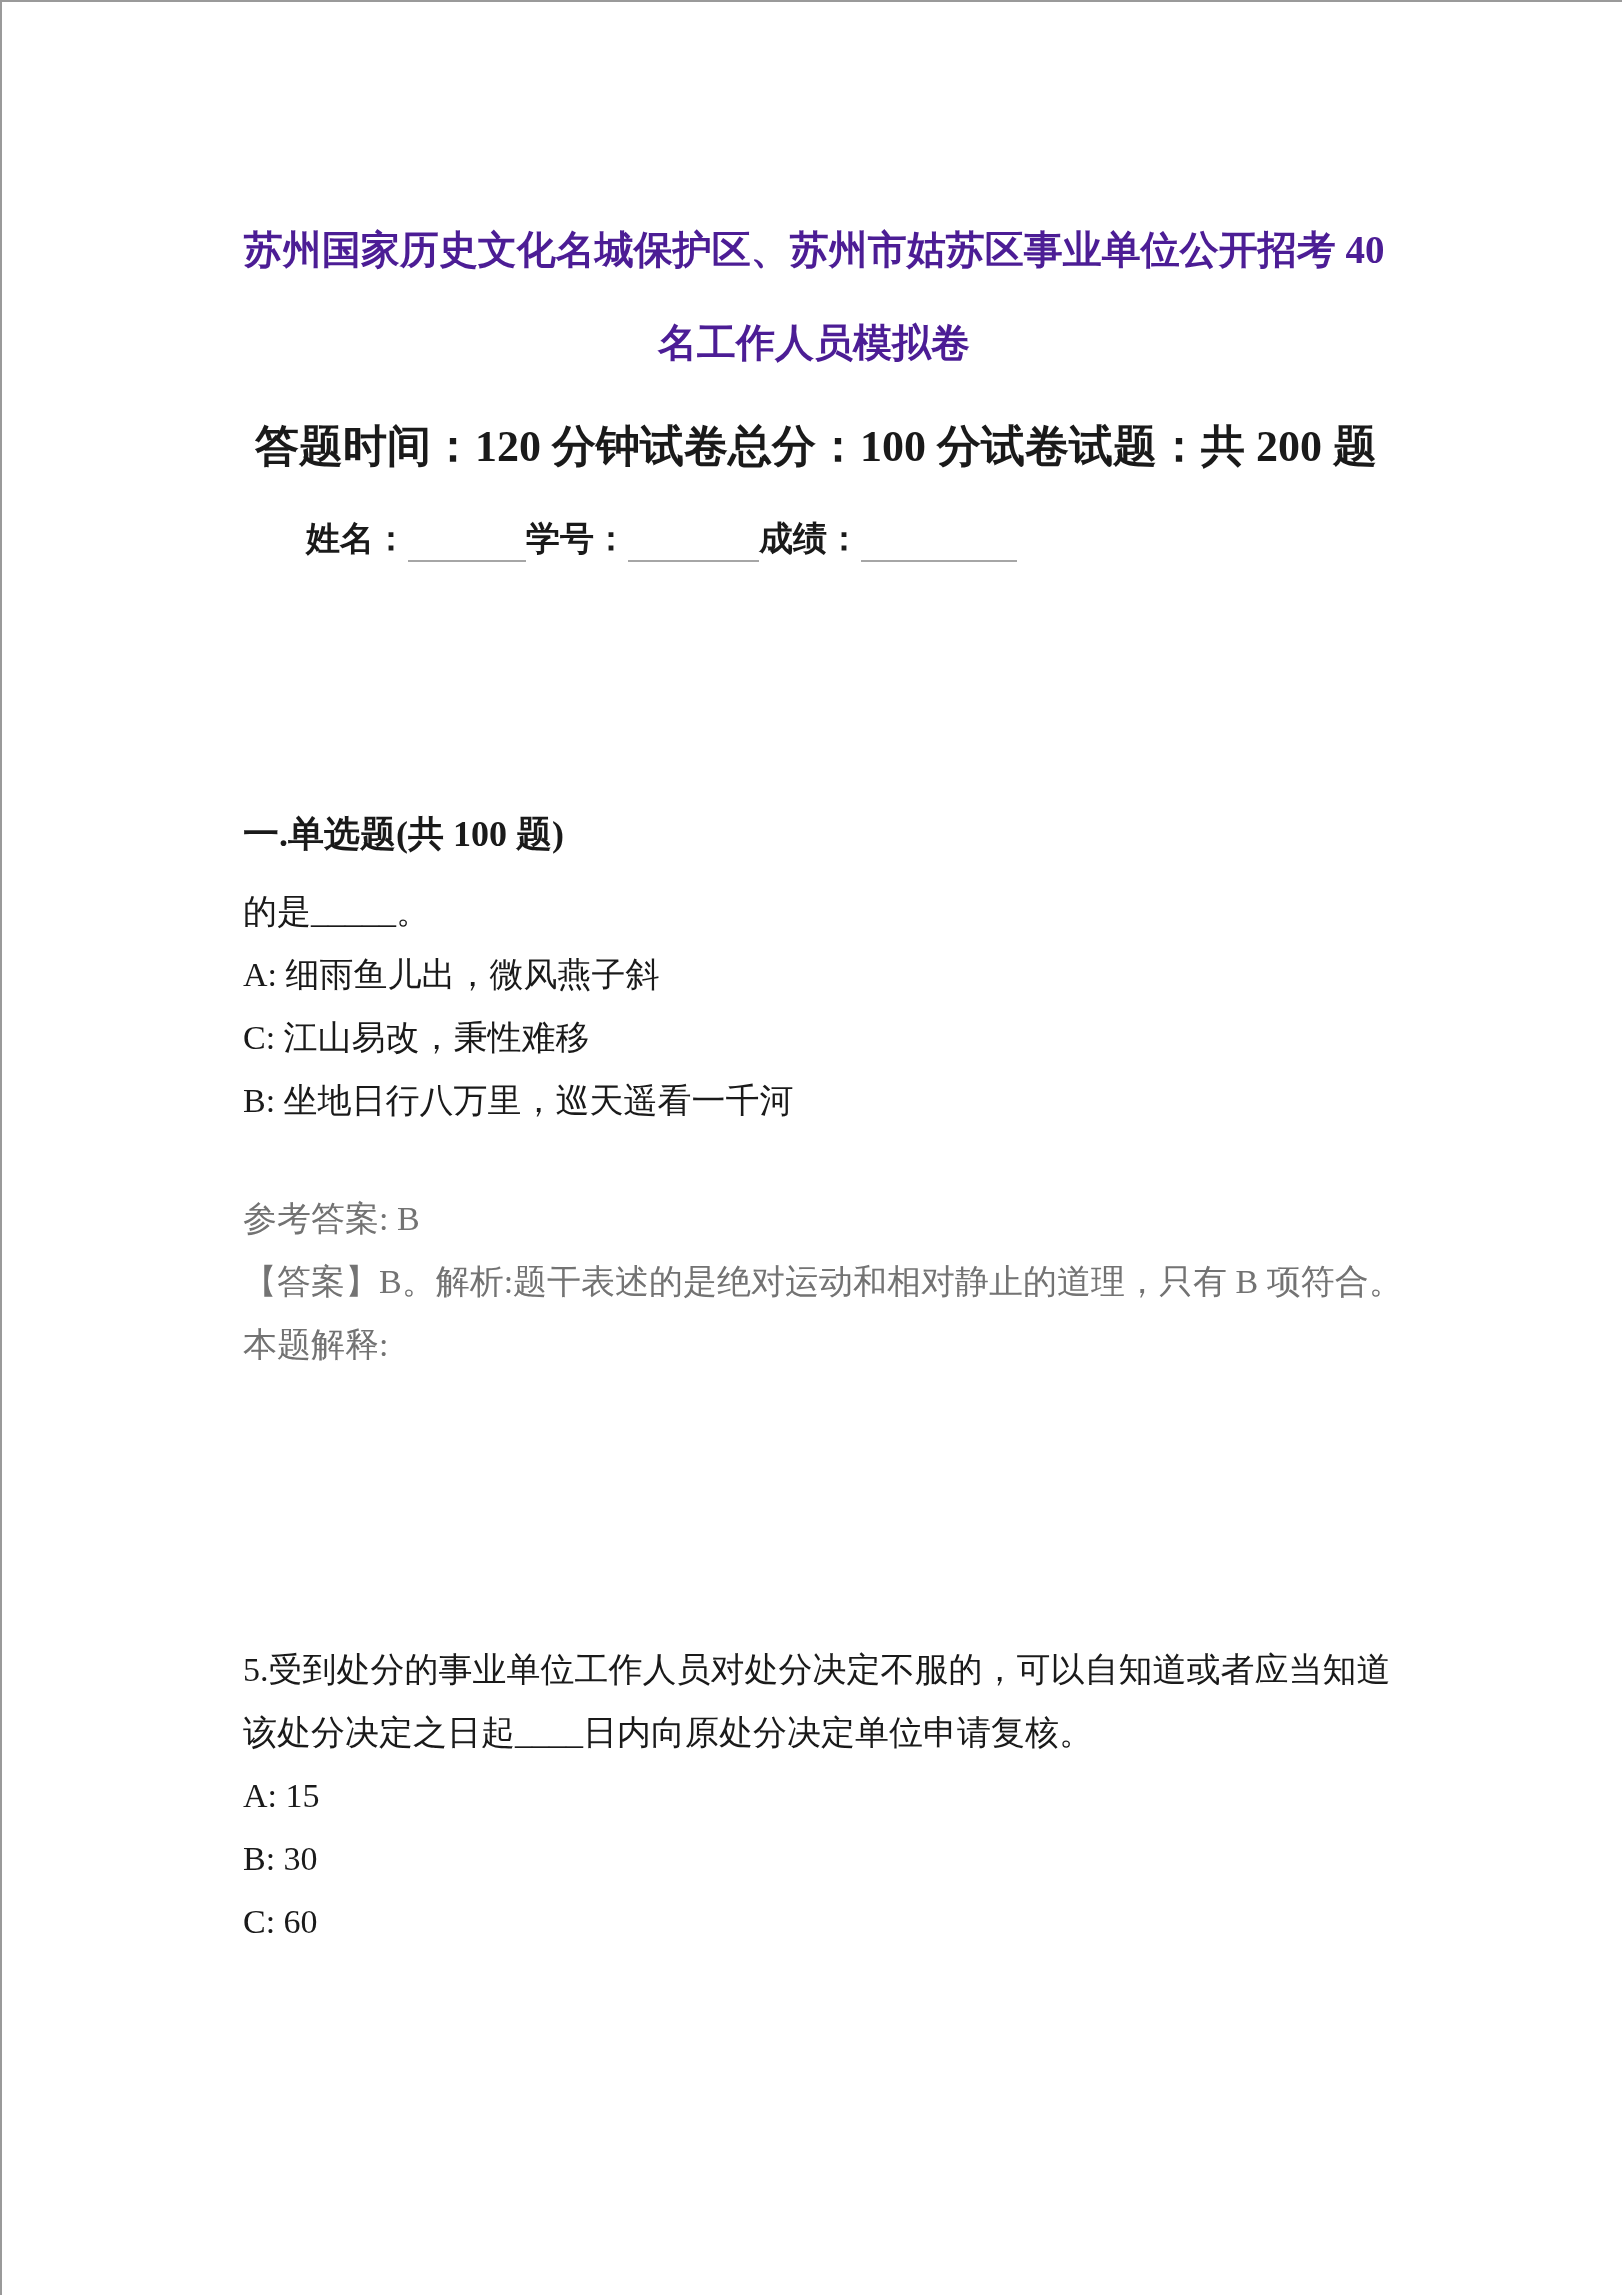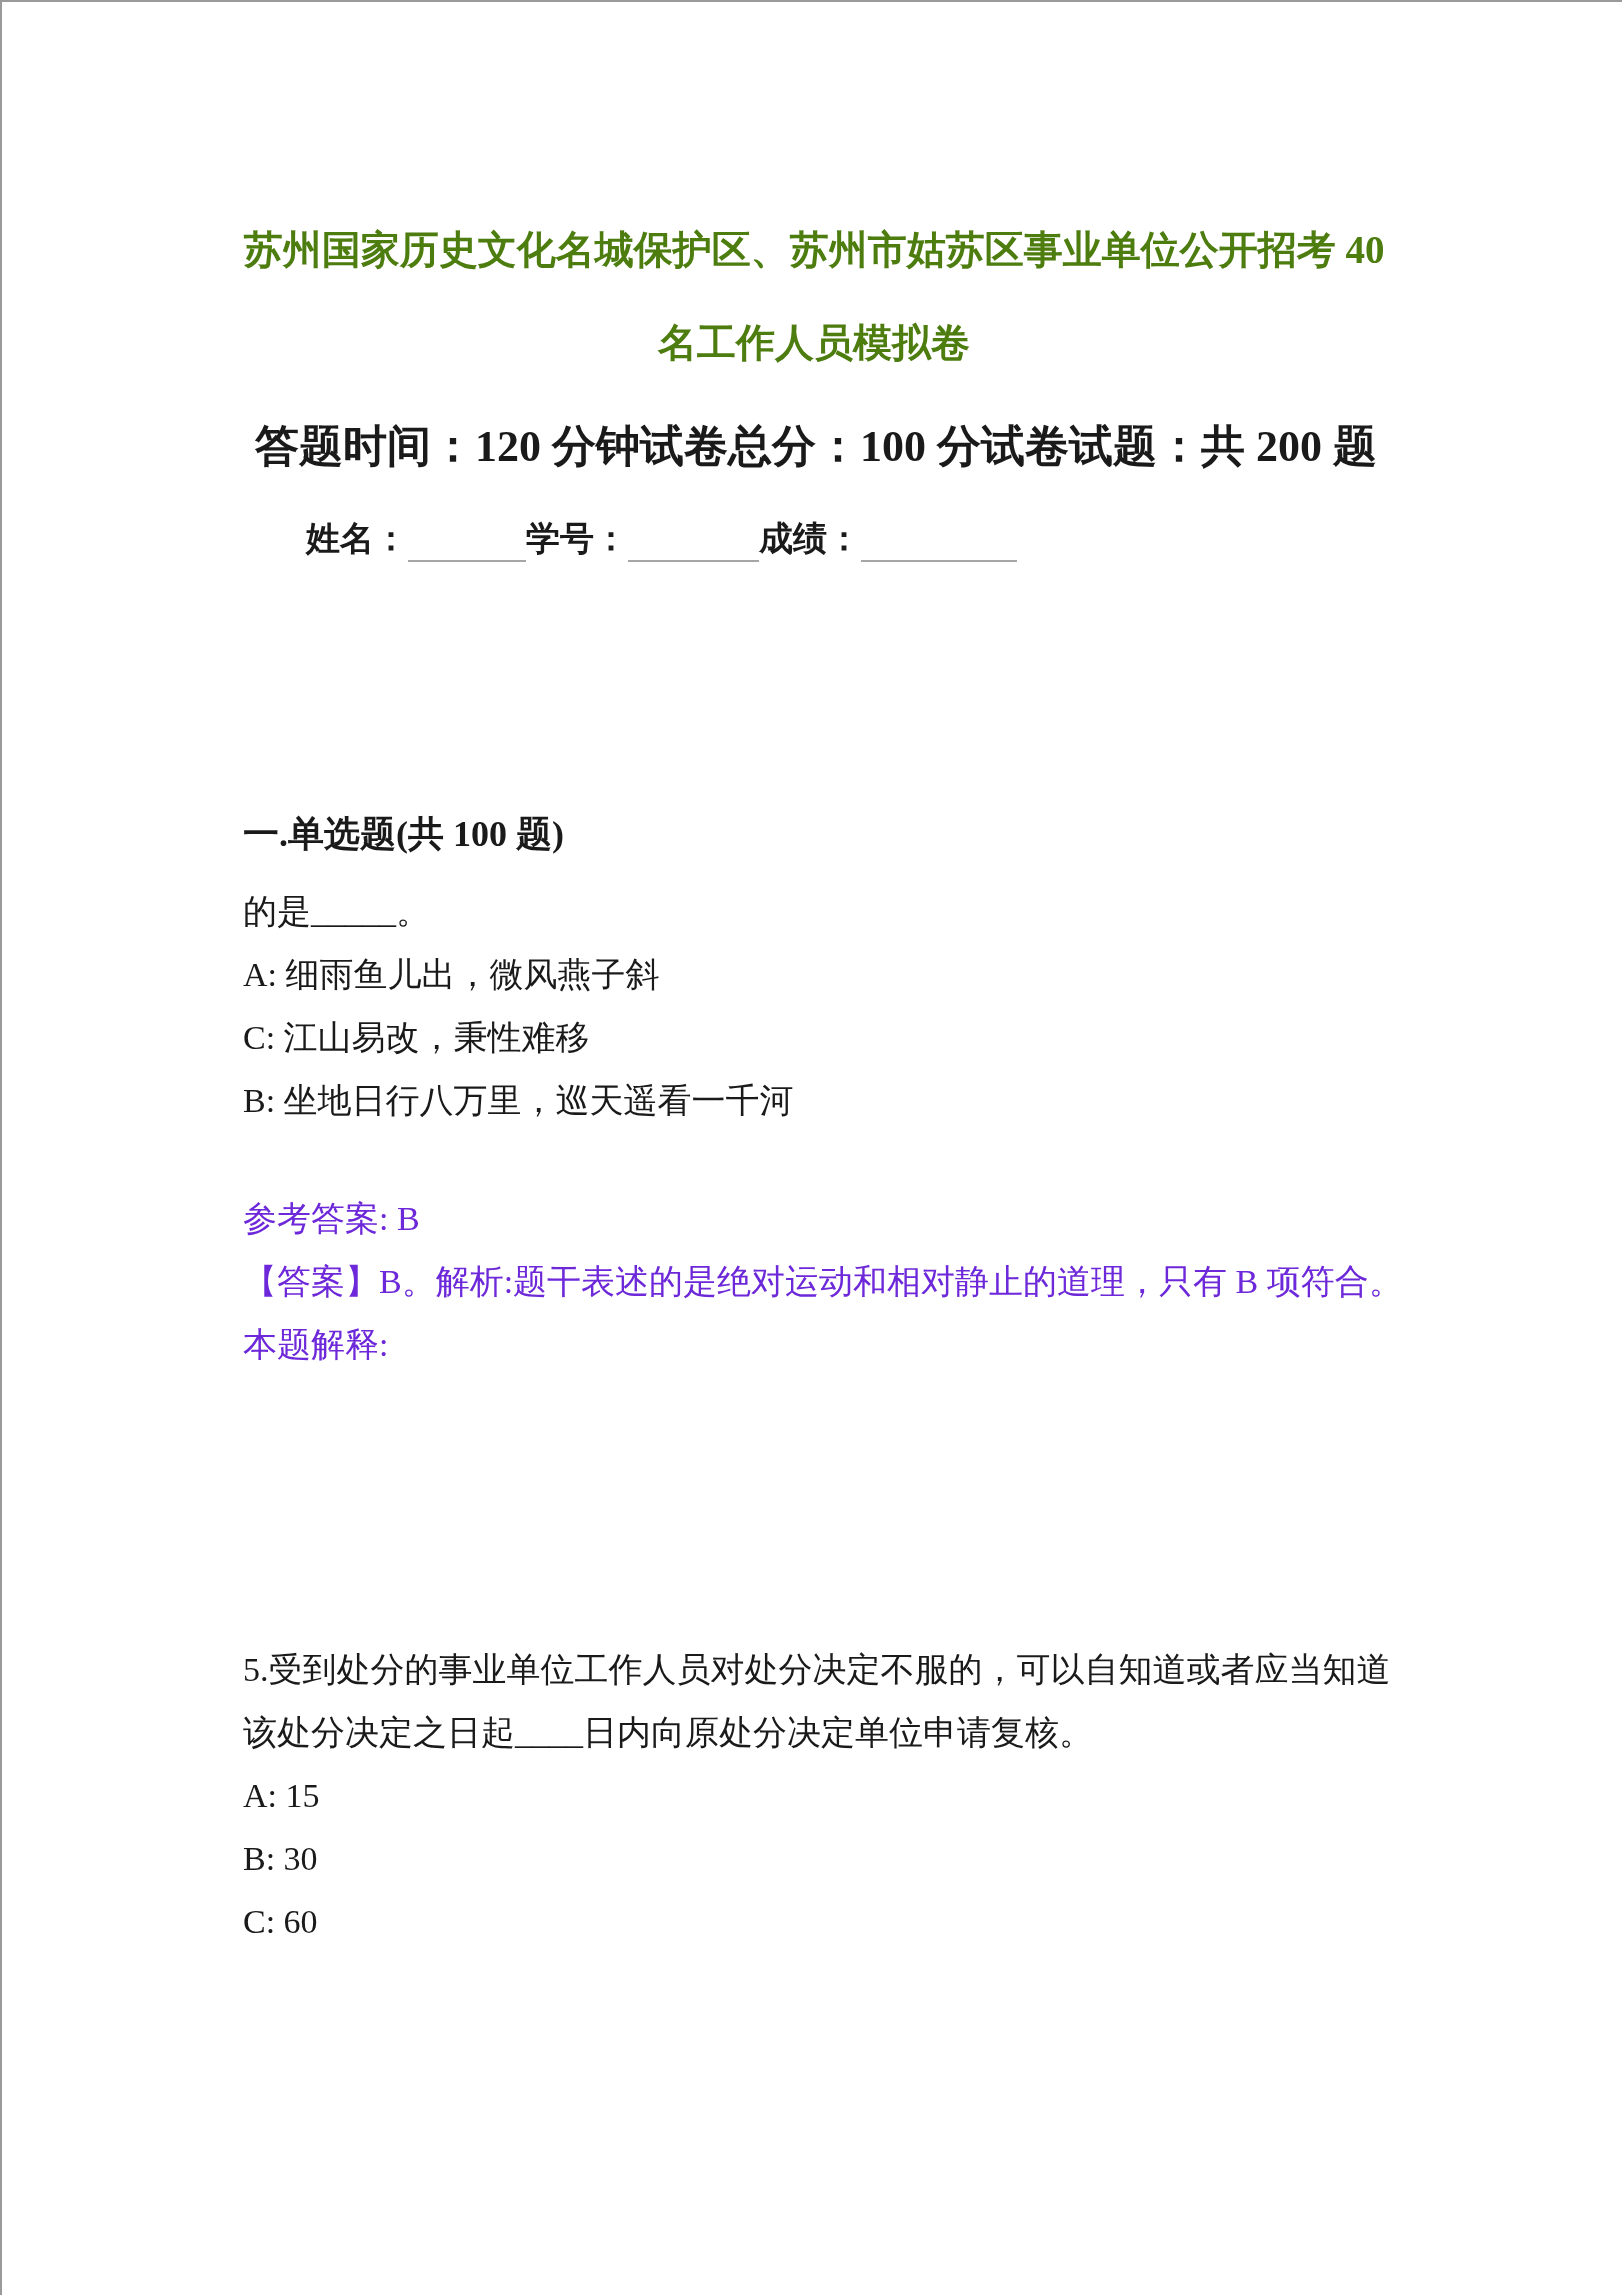--- a/index.html
+++ b/index.html
@@ -11,21 +11,21 @@
     background: #ffffff;
     border-top: 2.5px solid #9a9a9a;
     border-left: 2.5px solid #9a9a9a;
     font-family: "Liberation Serif", "DejaVu Serif", serif;
     color: #1a1a1a;
     overflow: hidden;
   }
   .doc-title {
     margin: 201px 237px 0 241px;
     text-align: center;
-    color: #4d7c0f;
+    color: #4c1d95;
     font-weight: bold;
     font-size: 39px;
     line-height: 93px;
   }
   .info-row {
     display: flex;
     justify-content: space-between;
     margin: 35px 245px 0 253px;
     font-weight: bold;
     font-size: 44px;
@@ -55,21 +55,21 @@
     line-height: 46px;
   }
   .tline {
     margin: 21px 237px 0 241px;
     font-size: 34px;
     line-height: 42px;
     white-space: nowrap;
   }
   .stem-first { margin-top: 42px; }
   .stem-second { margin-top: 34px; }
-  .red { color: #6d28d9; }
+  .red { color: #737373; }
   .gap-answer { margin-top: 76px; }
   .gap-q2 { margin-top: 283px; }
 </style>
 </head>
 <body>
 
 <div class="page">
 
   <div class="doc-title">
     <div>苏州国家历史文化名城保护区、苏州市姑苏区事业单位公开招考 40</div>

